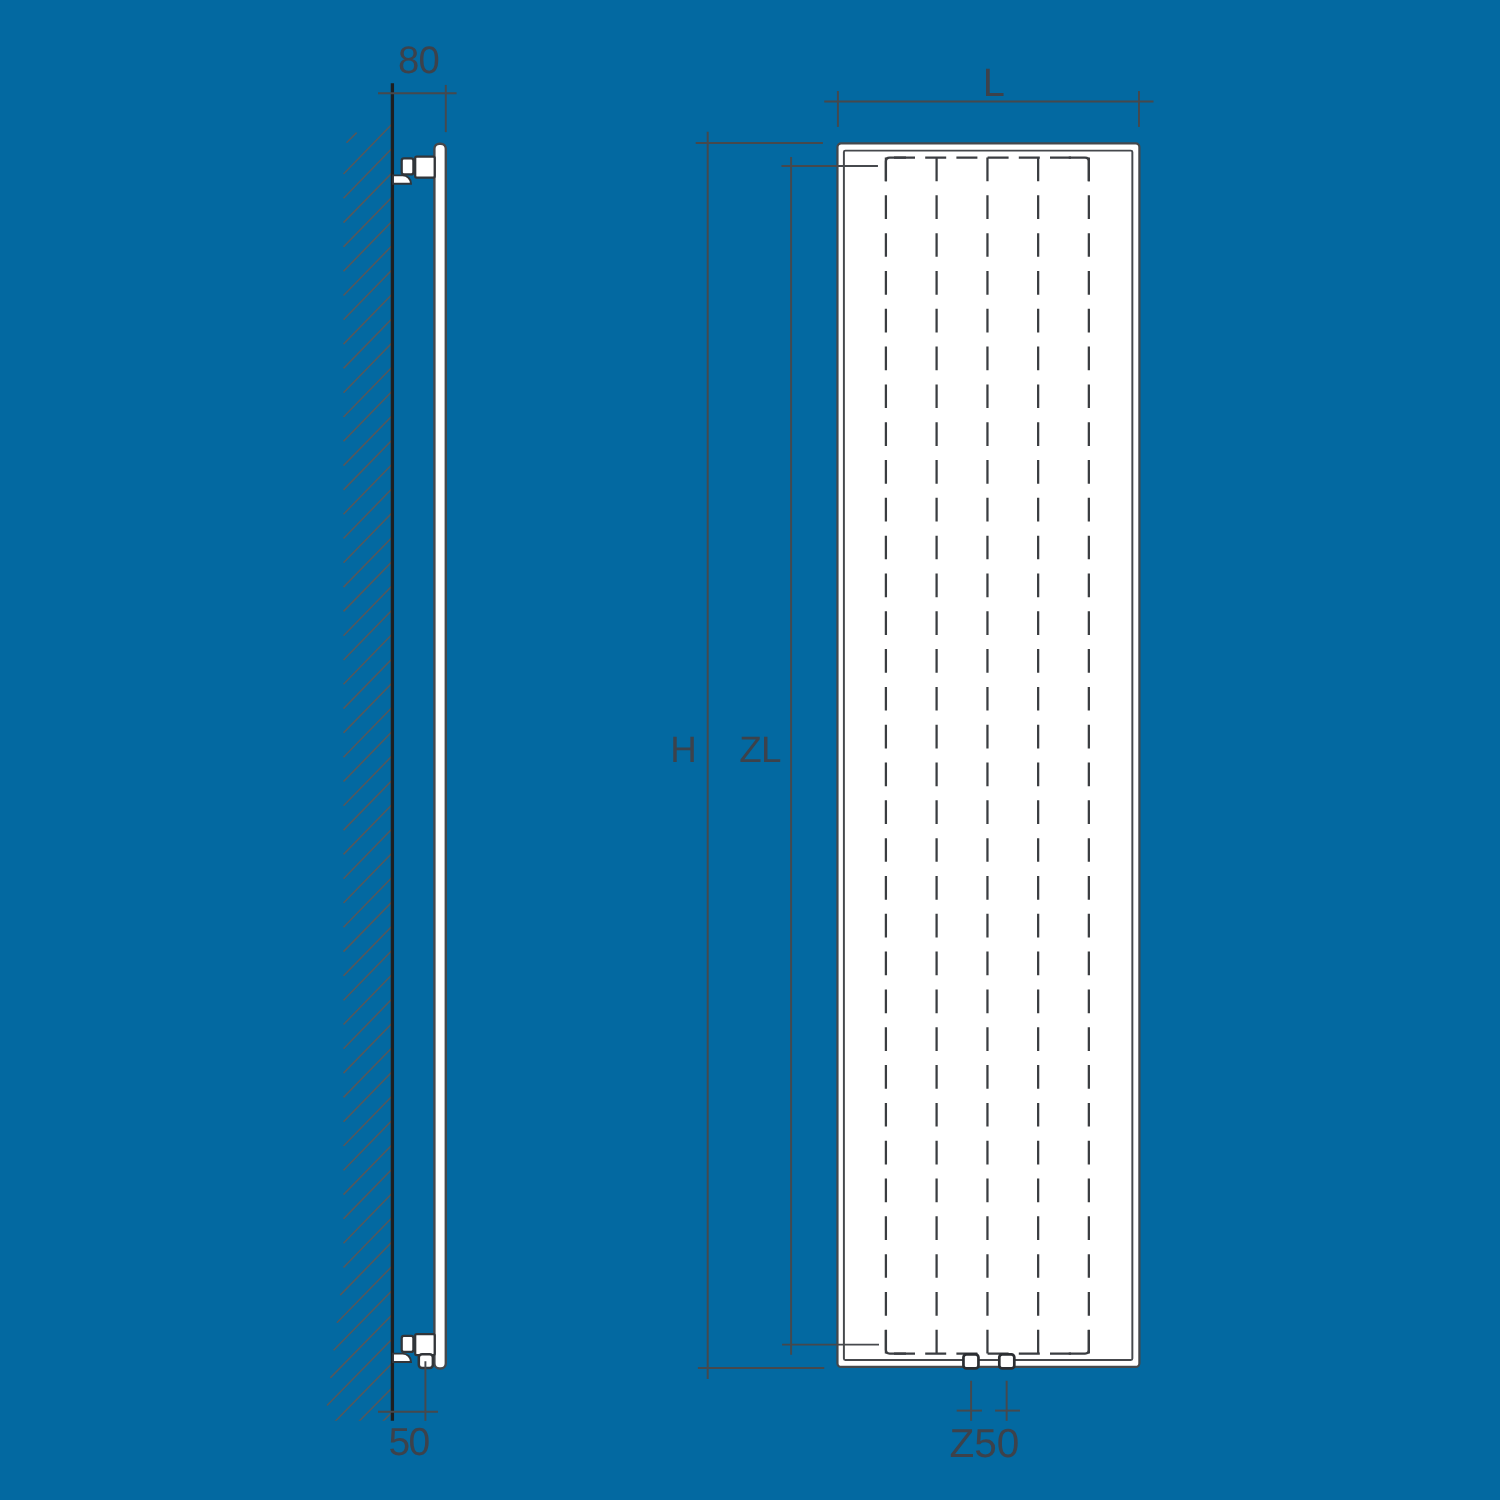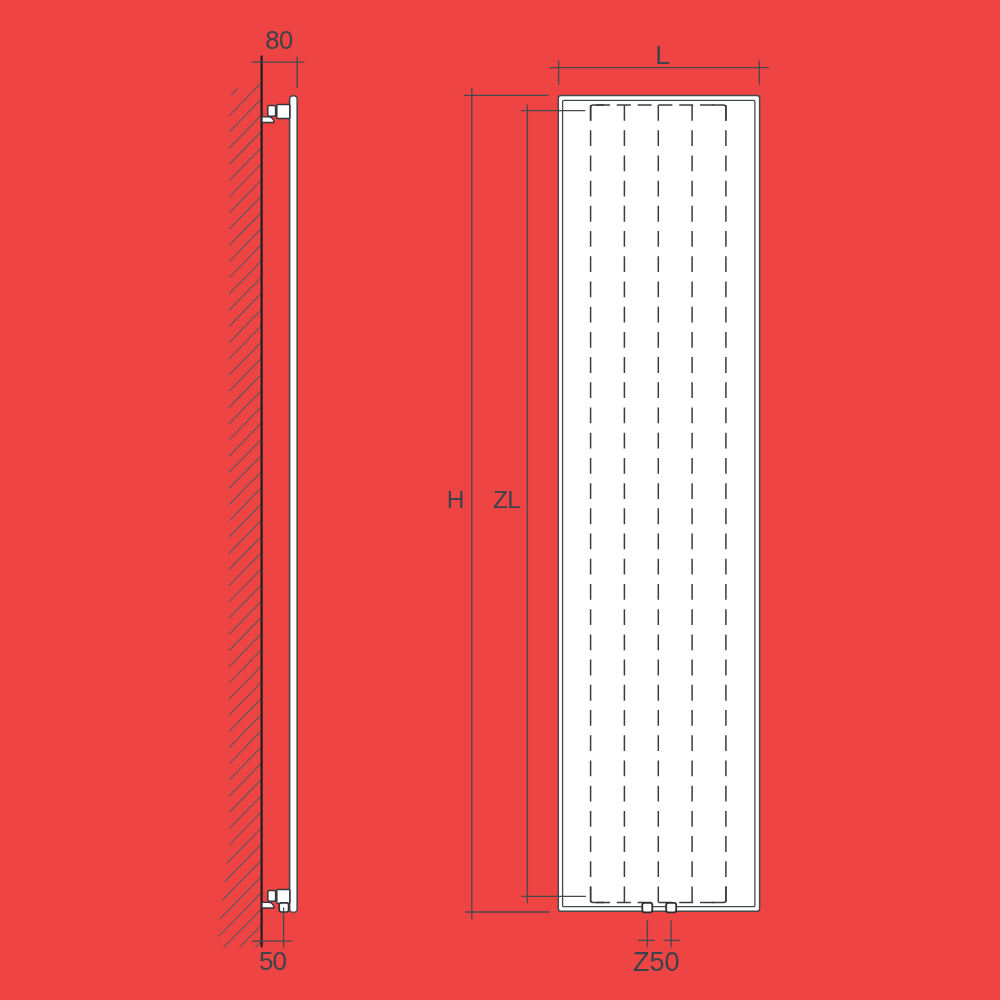--- a/index.html
+++ b/index.html
@@ -1,16 +1,16 @@
 <!DOCTYPE html>
 <html><head>
 <meta charset="utf-8">
 <style>
   html,body{margin:0;padding:0;background:#ffffff;}
-  #page{position:relative;width:1000px;height:1000px;background:#ef4444;overflow:hidden;}
+  #page{position:relative;width:1000px;height:1000px;background:#0369a1;overflow:hidden;}
   svg text{font-family:"Liberation Sans",sans-serif;fill:#3d424b;}
 </style>
 </head>
 <body>
 <div id="page">
 <svg width="1000" height="1000" viewBox="0 0 1000 1000" xmlns="http://www.w3.org/2000/svg">
   <defs>
     <clipPath id="hatchclip">
           <rect x="210.0" y="60.0" width="51.8" height="887.2"></rect>
         </clipPath>

